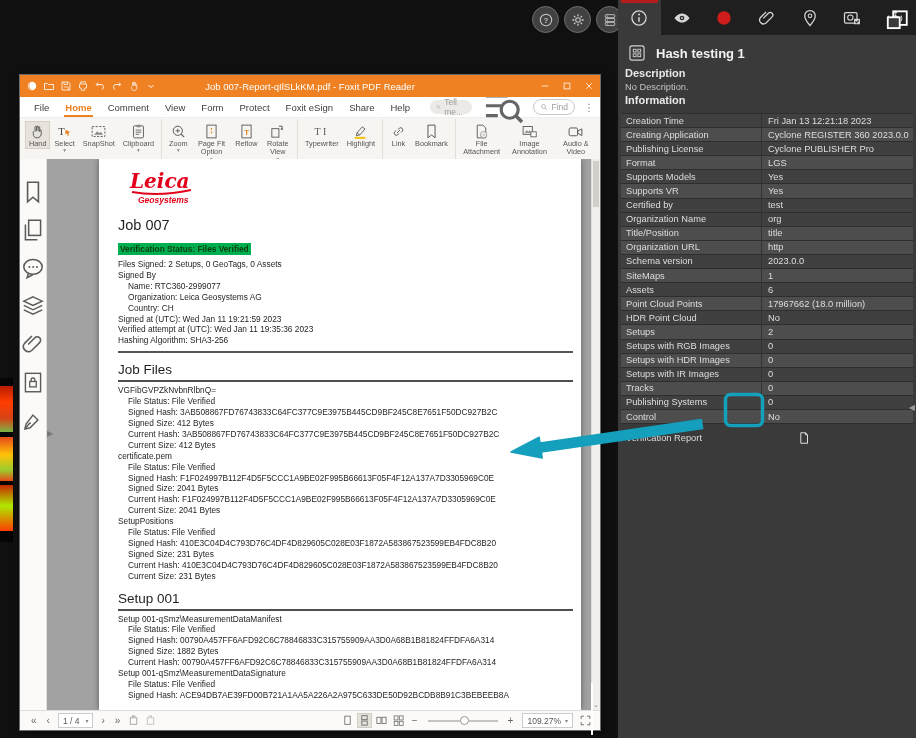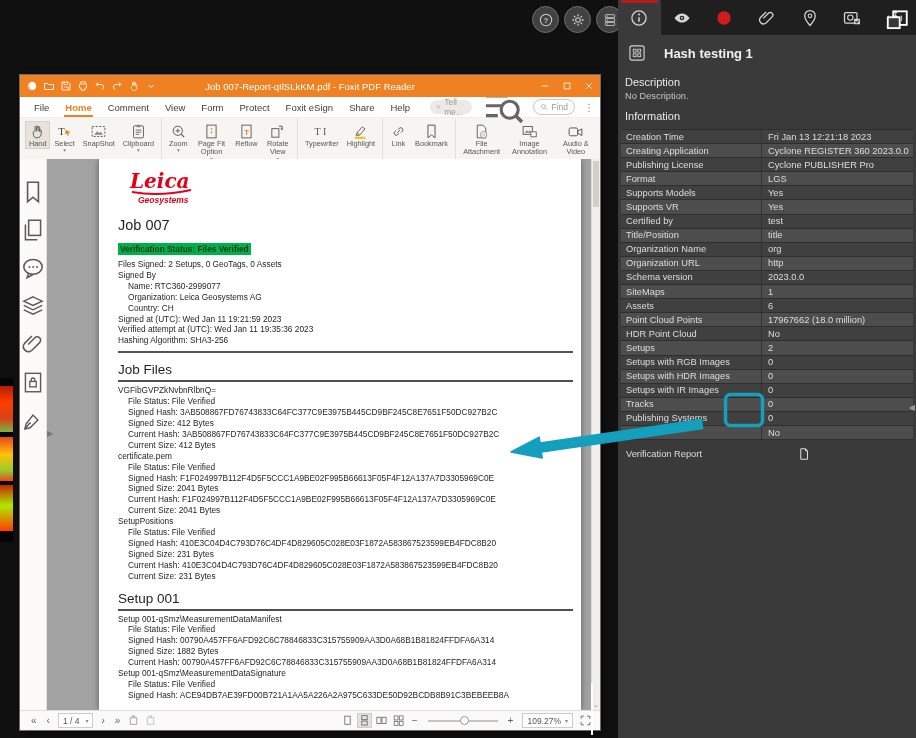--- a/index.html
+++ b/index.html
@@ -17,24 +17,24 @@
   
   .panel-tabs{position:absolute;left:618px;top:0;width:298px;height:35px;background:#1f1f1f;display:flex;}
   .ptab{width:43px;height:35px;display:flex;align-items:center;justify-content:center;position:relative;}
   .ptab .ic{width:20px;height:20px;}
   .ptab.active{background:#3a3a3a;}
   .ptab.active::before{content:"";position:absolute;left:3px;right:3px;top:0;height:3px;background:var(--red,#b71c1c);}
   .compare-btn{position:absolute;left:884px;top:7px;width:26px;height:26px;}
 
   
   .sidebar{position:absolute;left:618px;top:35px;width:298px;height:703px;background:#3a3a3a;color:#ddd;}
-  .sb-head{display:flex;align-items:center;gap:17px;padding:8px 0 4px 9px;}
+  .sb-head{display:flex;align-items:center;gap:9px;padding:8px 0 4px 9px;}
   .sb-head .ic{width:20px;height:20px;}
   .sb-title{font-size:13px;font-weight:bold;color:#f2f2f2;}
-  .sec-label{margin:9px 0 2px 7px;font-size:11px;font-weight:normal;color:#e8e8e8;}
+  .sec-label{margin:0 0 2px 7px;font-size:11px;font-weight:bold;color:#e8e8e8;}
   .desc-text{margin:3px 0 2px 7px;font-size:9.3px;color:#c3c3c3;}
   #info-table{margin:7px 3px 0 3px;border-top:1px solid #2e2e2e;}
   .inforow{display:grid;grid-template-columns:140px 1fr;height:13.1px;align-items:center;
            background:#404040;border-bottom:1px solid #2e2e2e;font-size:9.3px;color:#dedede;}
   .inforow.alt{background:#4d4d4d;}
   .inforow .lbl{padding-left:5px;white-space:nowrap;overflow:hidden;}
   .inforow .val{padding-left:6px;border-left:1px solid #333;white-space:nowrap;overflow:hidden;height:100%;
                 display:flex;align-items:center;}
   .inforow.tall{height:27px;background:#3a3a3a;border-bottom:none;gap:24px;}
   .inforow.tall .val{border-left:none;}
@@ -282,30 +282,30 @@
           <span class="val">
             <span>Yes</span>
           </span>
         </div>
         <div class="inforow">
           <span class="lbl">Certified by</span>
           <span class="val">
             <span>test</span>
           </span>
         </div>
+        <div class="inforow">
+          <span class="lbl">Organization Name</span>
+          <span class="val">
+            <span>org</span>
+          </span>
+        </div>
         <div class="inforow alt">
           <span class="lbl">Title/Position</span>
           <span class="val">
             <span>title</span>
-          </span>
-        </div>
-        <div class="inforow">
-          <span class="lbl">Organization Name</span>
-          <span class="val">
-            <span>org</span>
           </span>
         </div>
         <div class="inforow alt">
           <span class="lbl">Organization URL</span>
           <span class="val">
             <span>http</span>
           </span>
         </div>
         <div class="inforow">
           <span class="lbl">Schema version</span>

